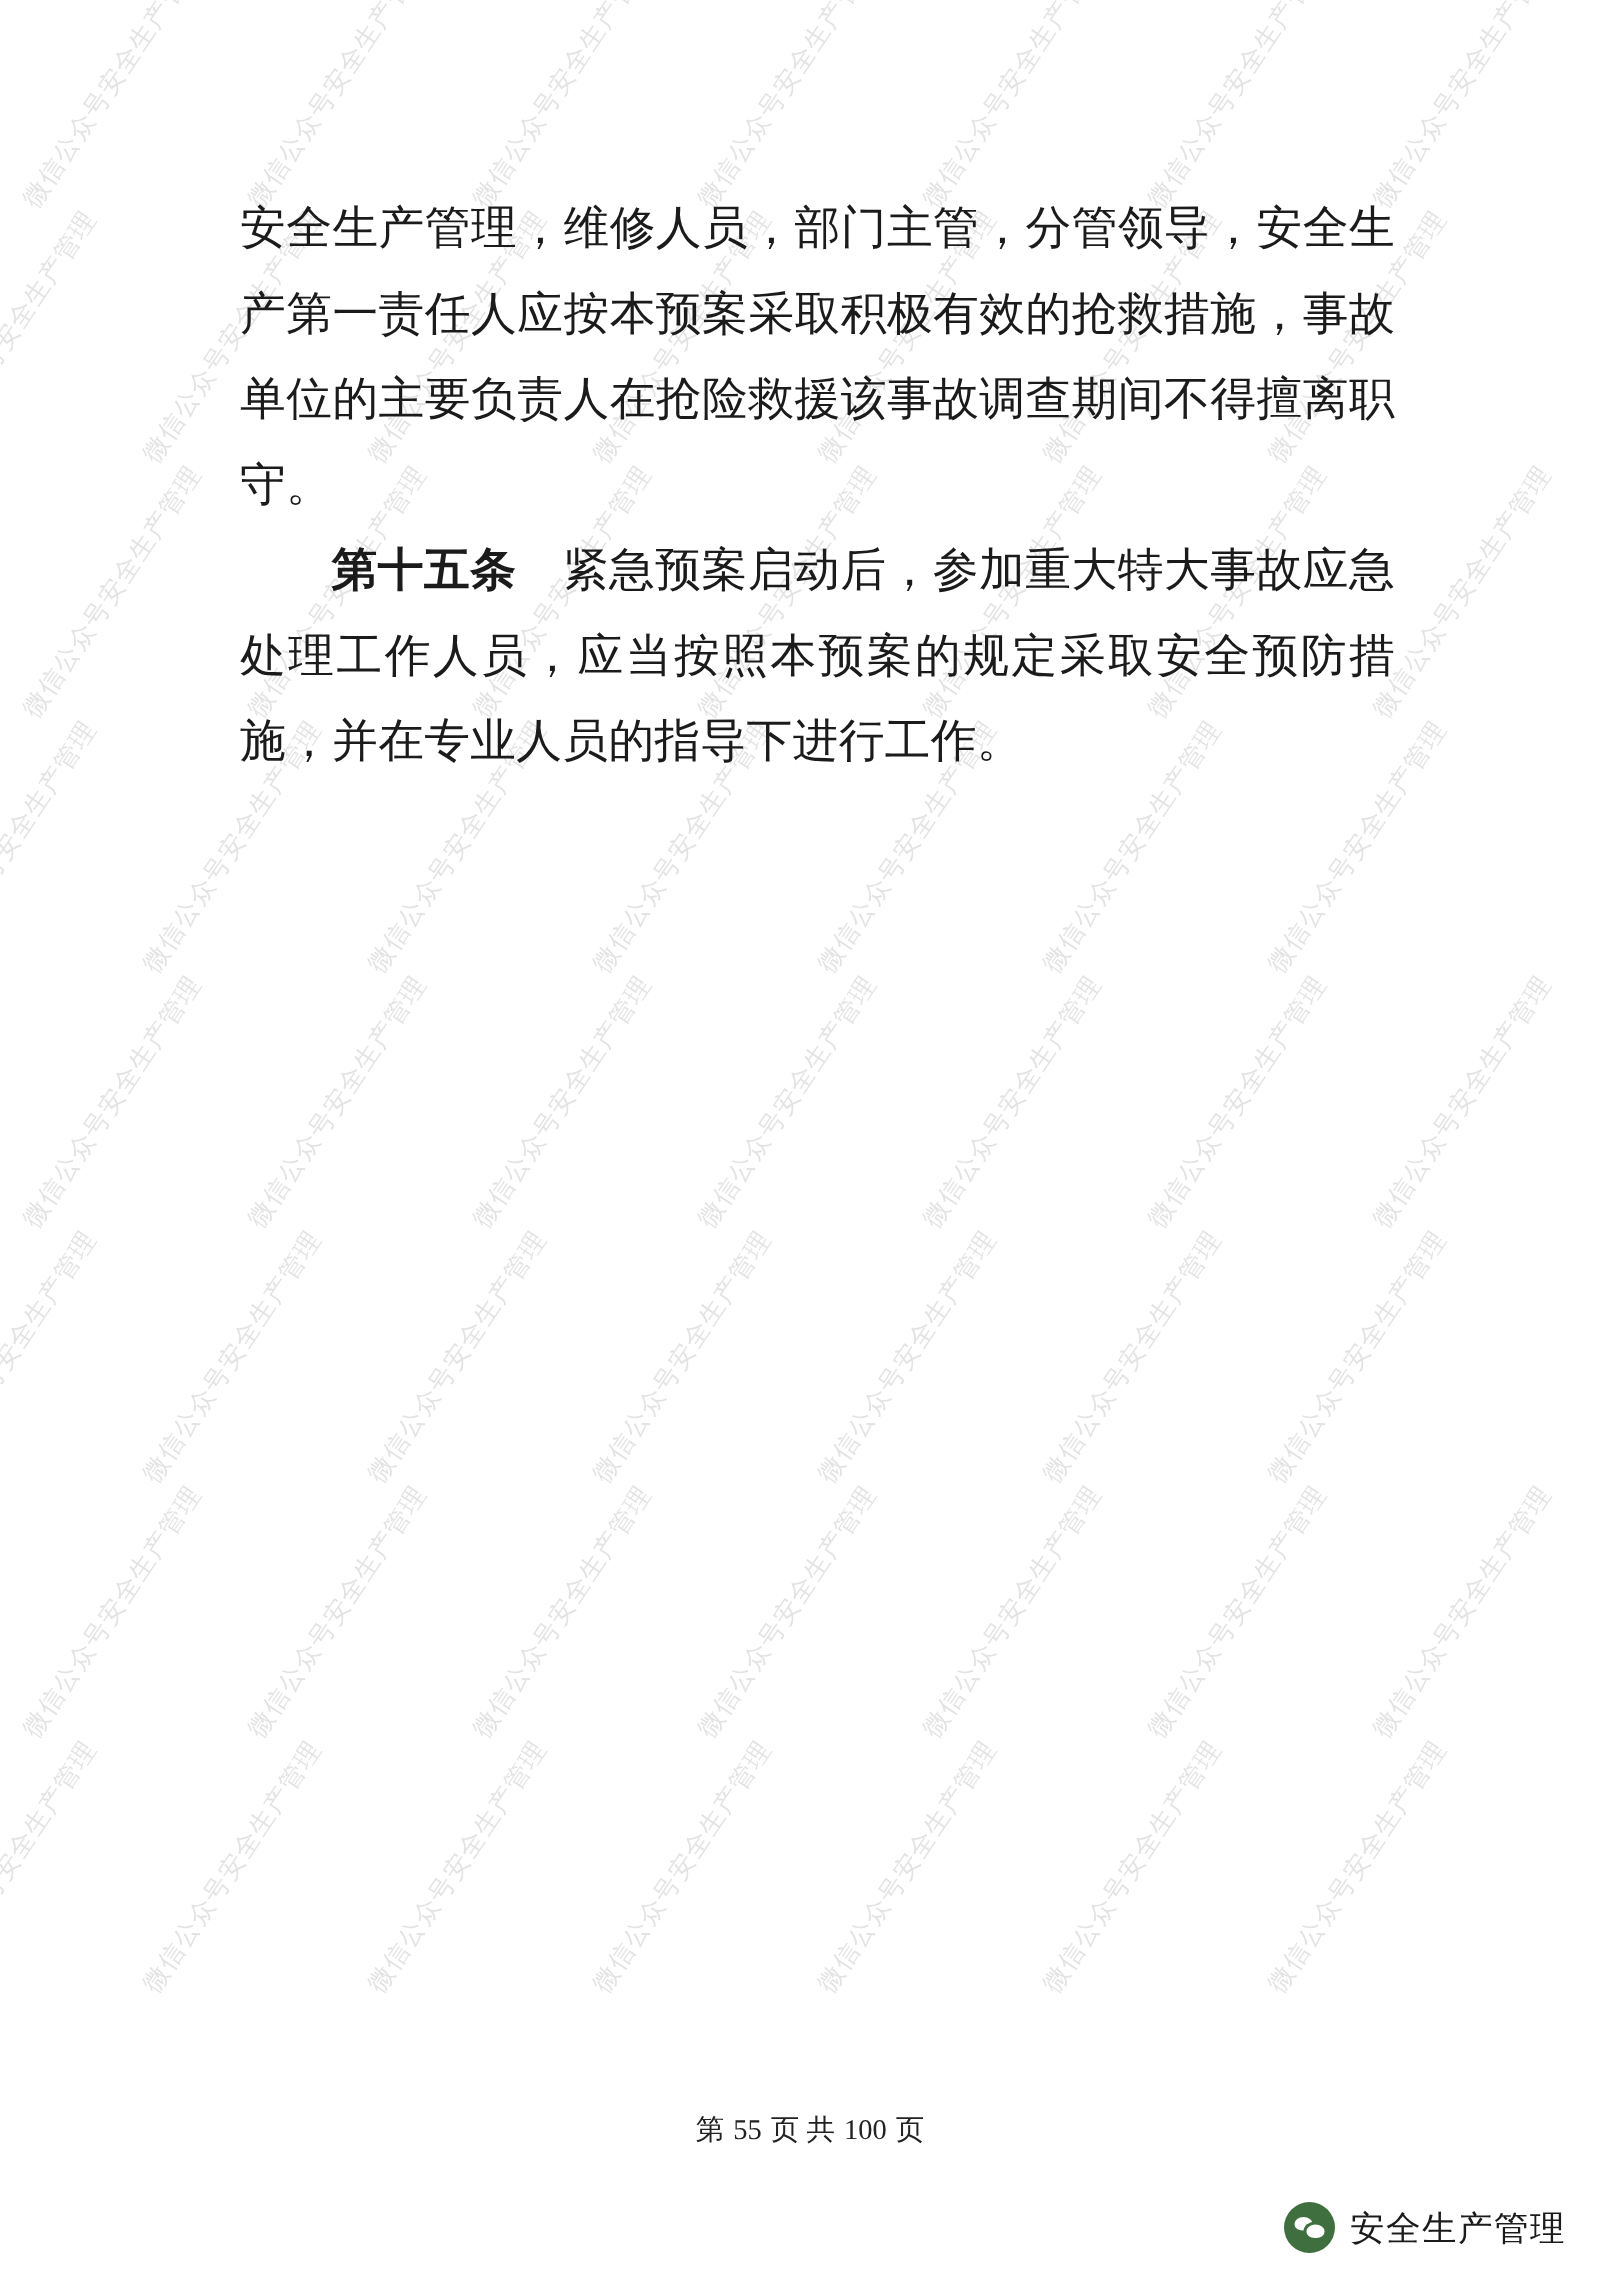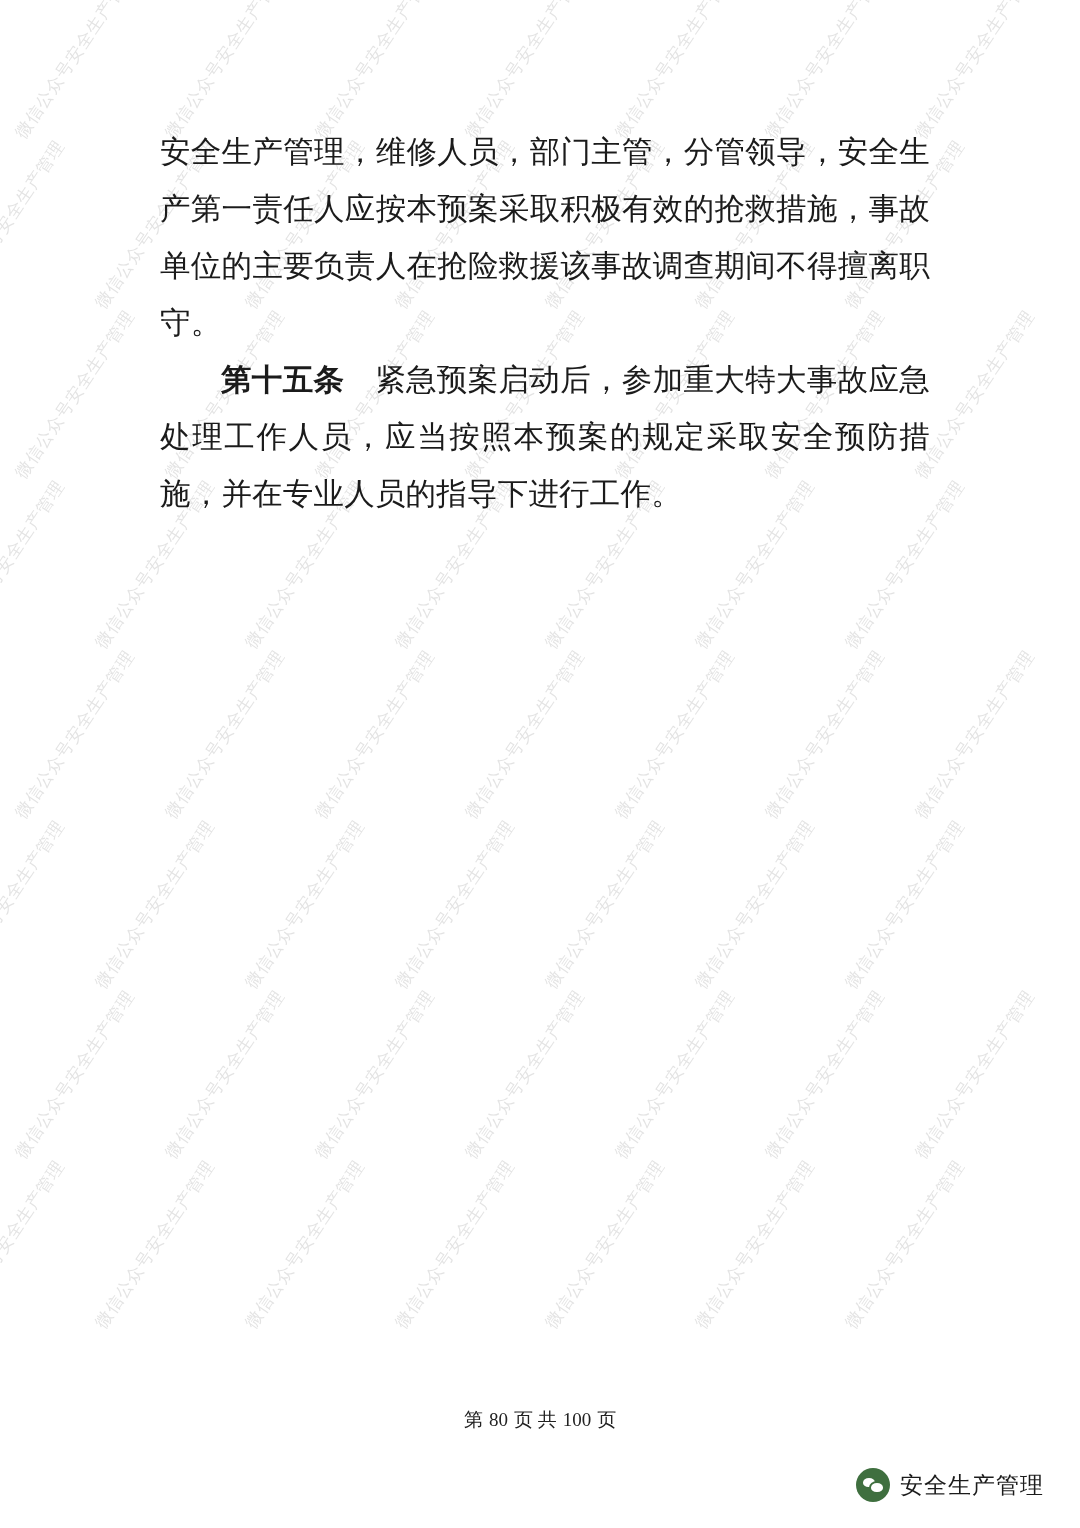--- a/index.html
+++ b/index.html
@@ -189,21 +189,21 @@
       <div class="wm" style="left: 690px; top: 1320px;">微信公众号安全生产管理</div>
       <div class="wm" style="left: 840px; top: 1320px;">微信公众号安全生产管理</div>
     </div>
 
   <div class="content">
     <p class="para">安全生产管理，维修人员，部门主管，分管领导，安全生产第一责任人应按本预案采取积极有效的抢救措施，事故单位的主要负责人在抢险救援该事故调查期间不得擅离职守。</p>
     <p class="para indent"><span class="bold-head">第十五条</span><span>　紧急预案启动后，参加重大特大事故应急处理工作人员，应当按照本预案的规定采取安全预防措施，并在专业人员的指导下进行工作。</span></p>
   </div>
 
   <div class="footer">
-    <span>第</span><span>80</span><span>页  共</span><span>100</span><span>页</span>
+    <span>第</span><span>55</span><span>页  共</span><span>100</span><span>页</span>
   </div>
 
   <div class="badge">
     <div class="badge-icon"></div>
     <div class="badge-text">安全生产管理</div>
   </div>
 
 </div>
 
 </body></html>

